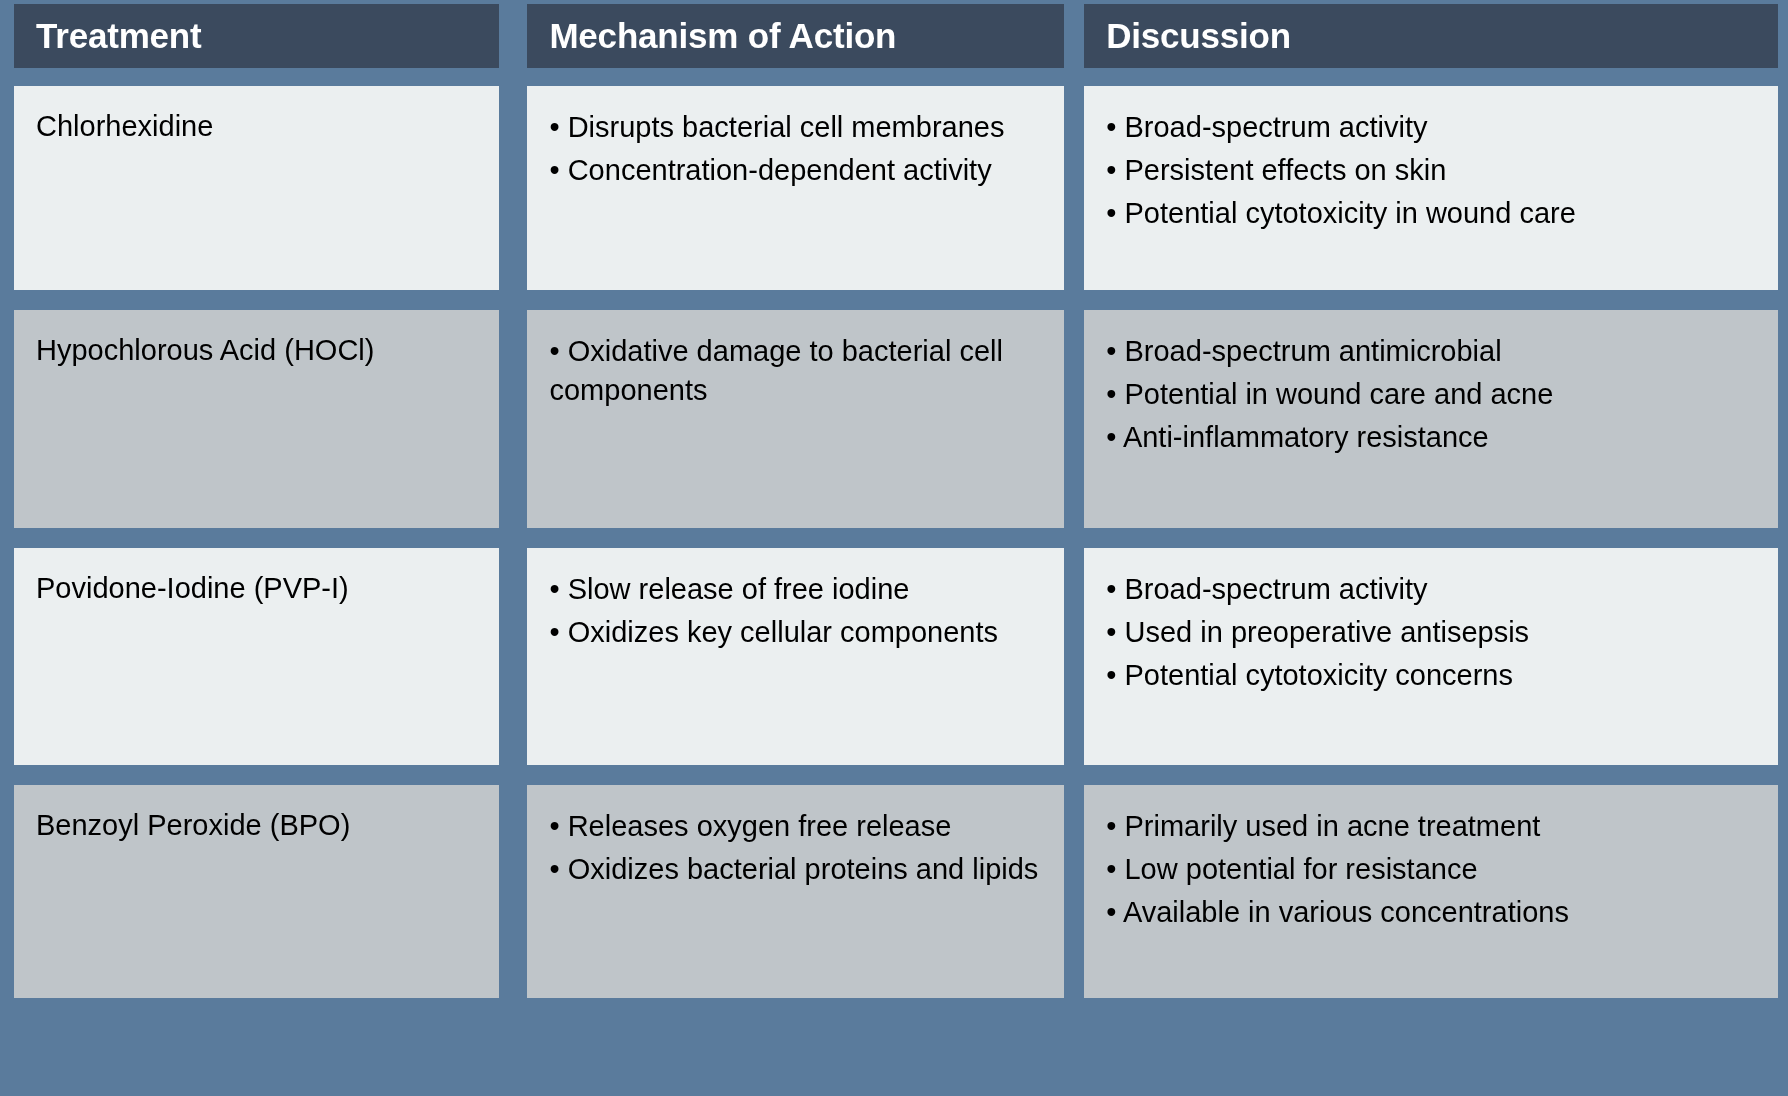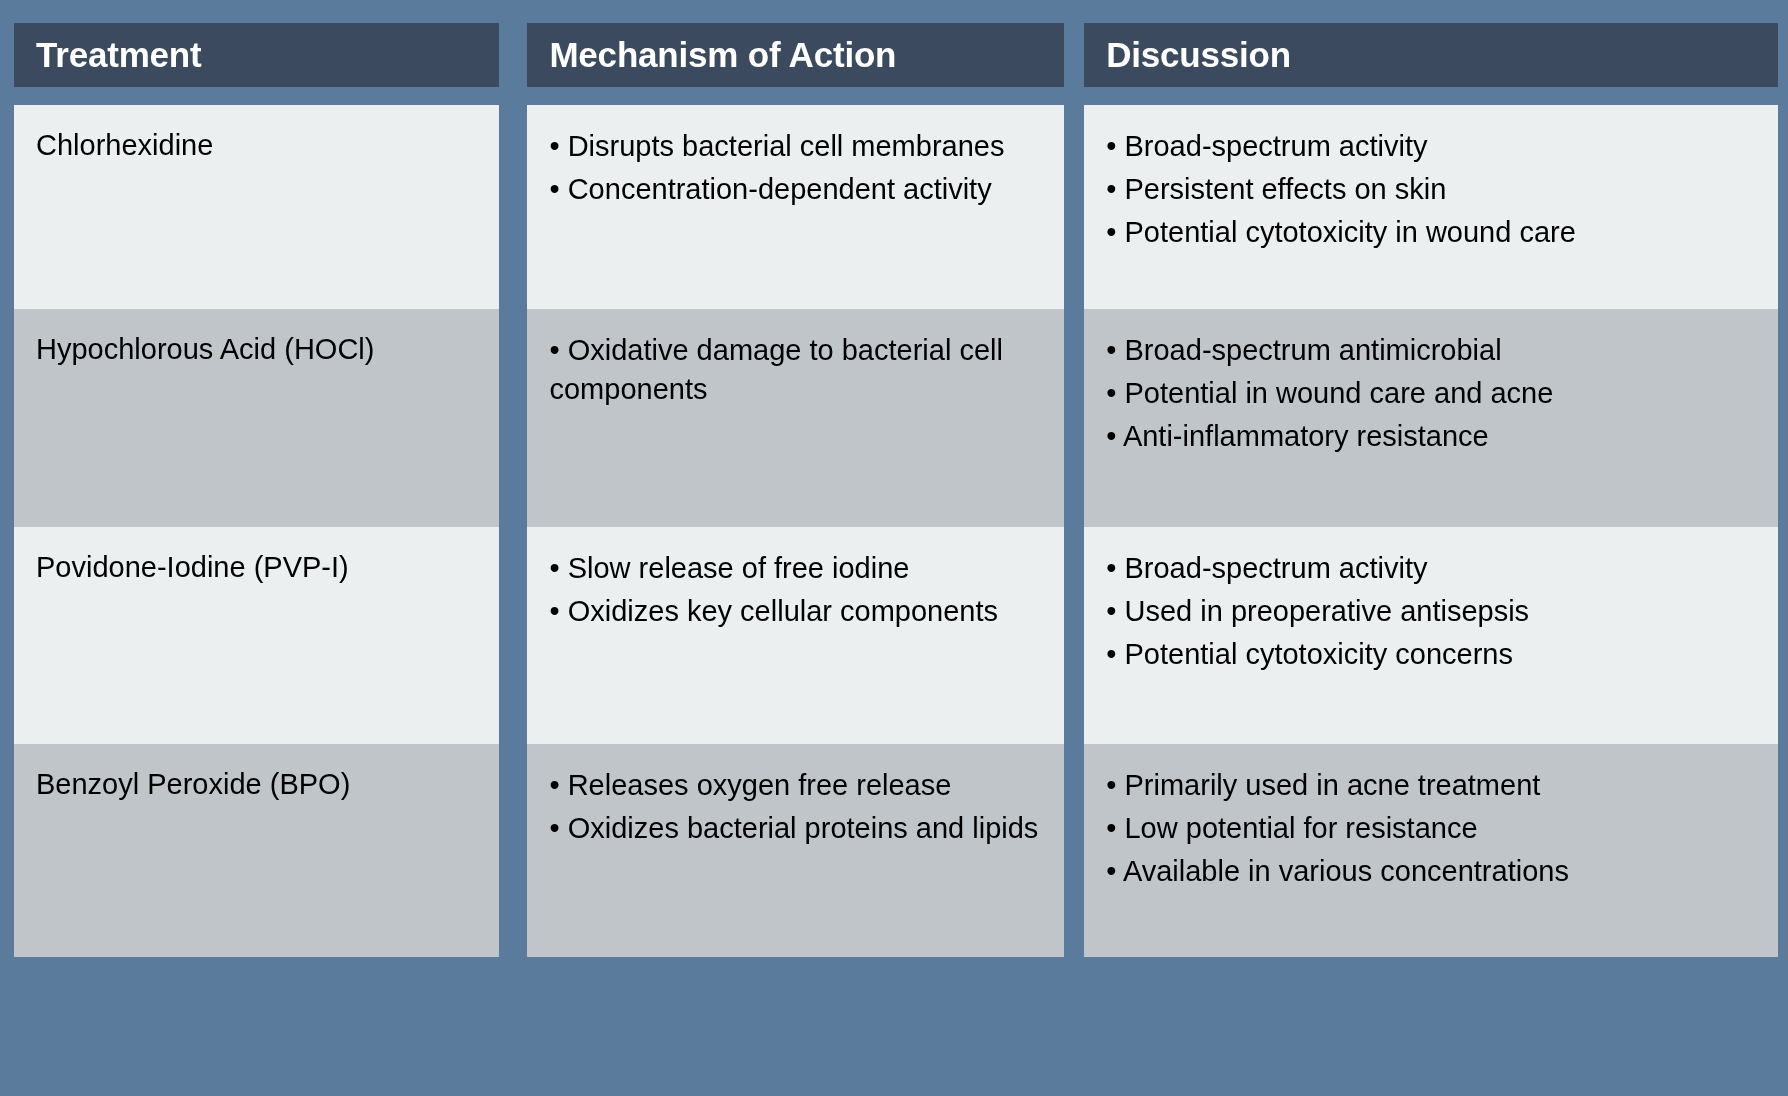--- a/index.html
+++ b/index.html
@@ -10,35 +10,36 @@
     width: 1788px;
     height: 1096px;
     background: #5a7b9c;
     font-family: "Liberation Sans", sans-serif;
     overflow: hidden;
   }
   .table {
     width: 1788px;
     height: 1096px;
     box-sizing: border-box;
-    padding: 23px 10px 14px 14px;
+    padding: 4px 10px 14px 14px;
     display: flex;
     flex-direction: column;
     background: #5a7b9c;
   }
   .row {
     display: flex;
     width: 100%;
     box-sizing: border-box;
   }
   .header-row {
     height: 64px;
     margin-bottom: 18px;
   }
   .body-row {
+    margin-bottom: 20px;
   }
   .body-row.r1 { height: 204px; }
   .body-row.r2 { height: 218px; }
   .body-row.r3 { height: 217px; }
   .body-row.r4 { height: 213px; margin-bottom: 0; }
 
   .cell {
     box-sizing: border-box;
     overflow: hidden;
   }

